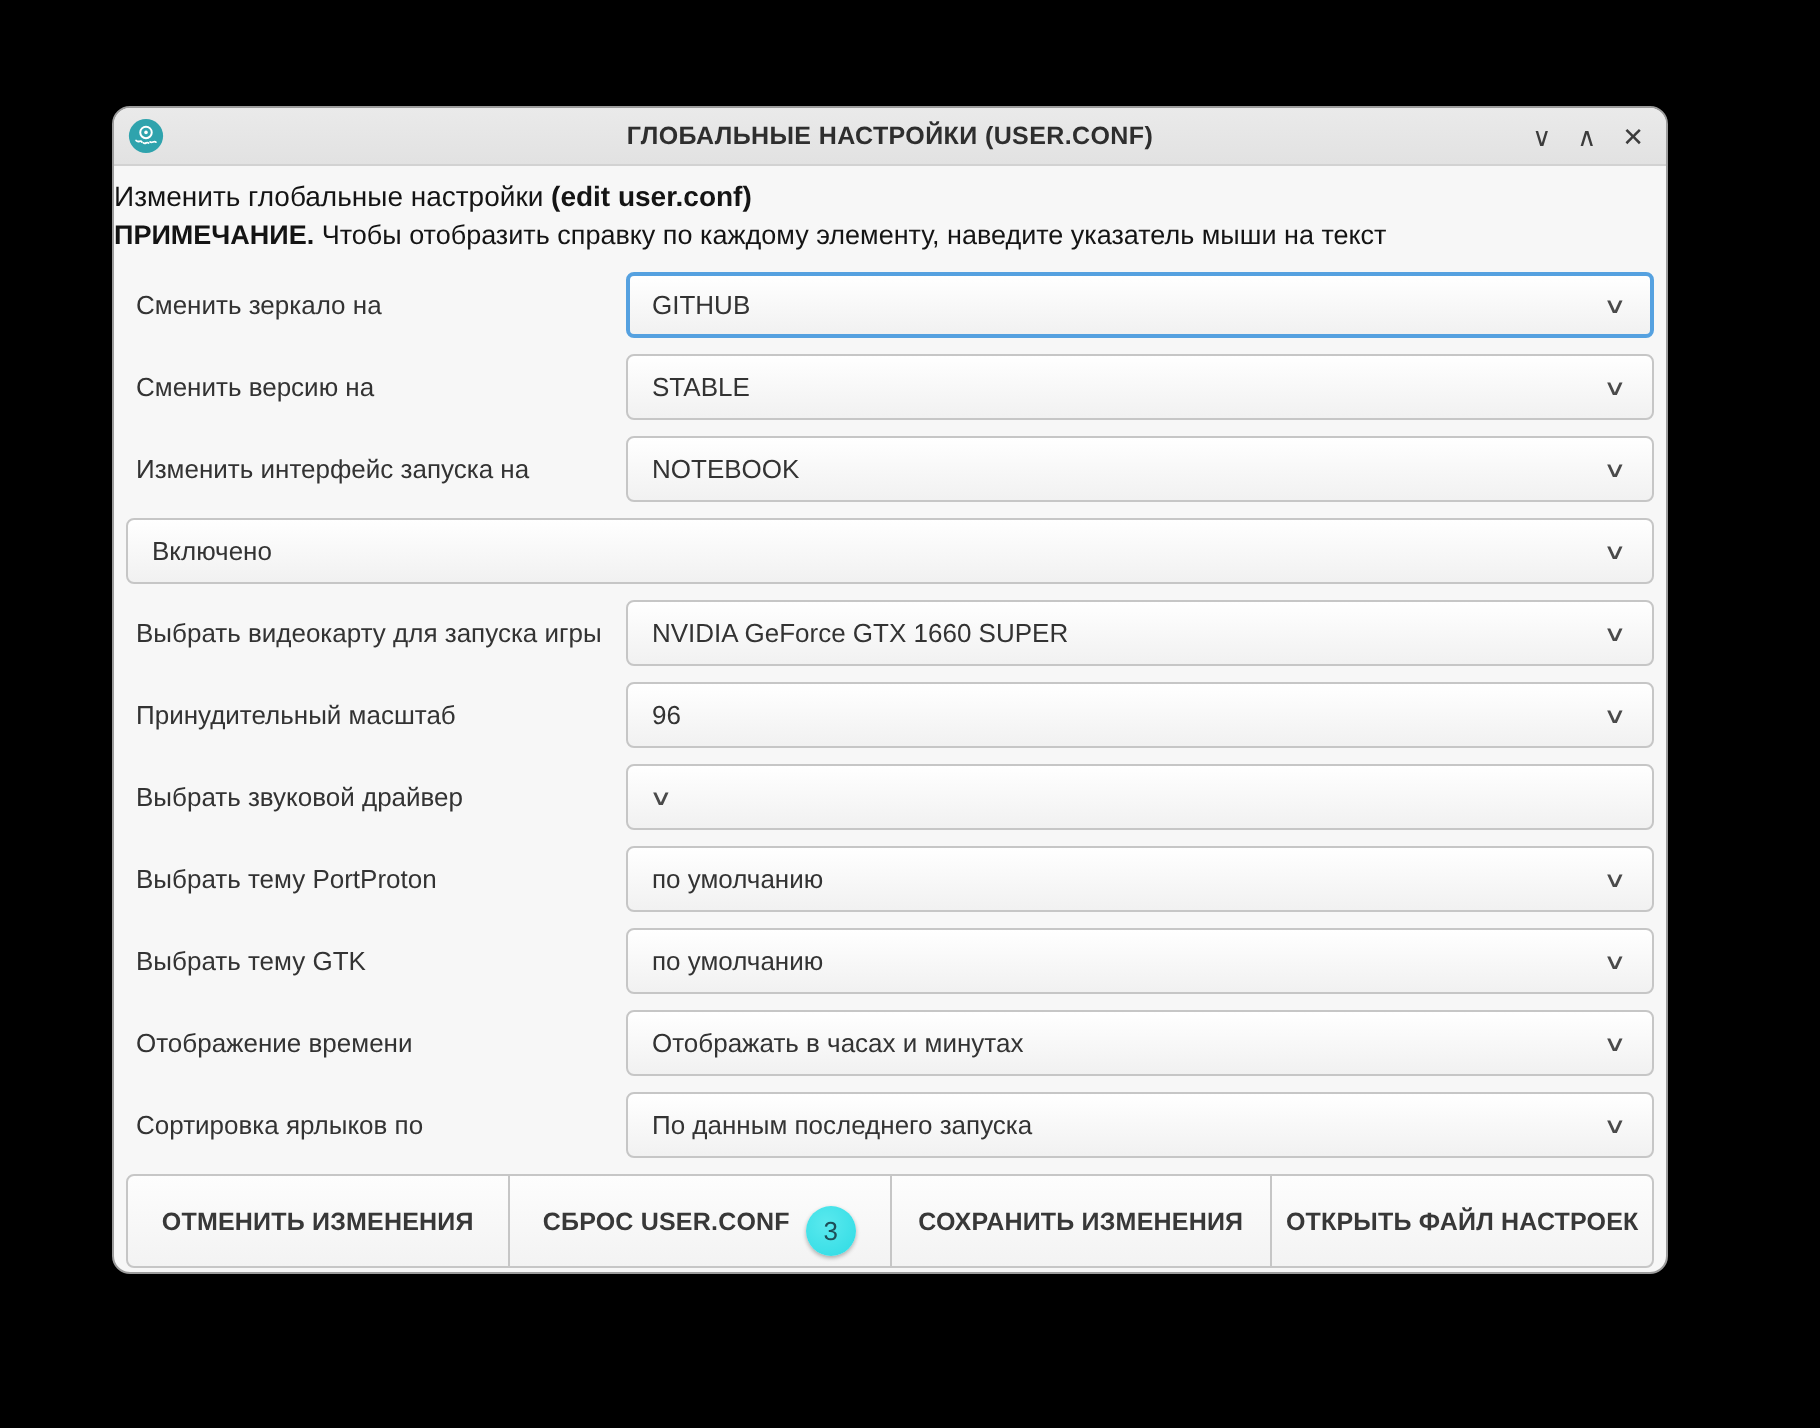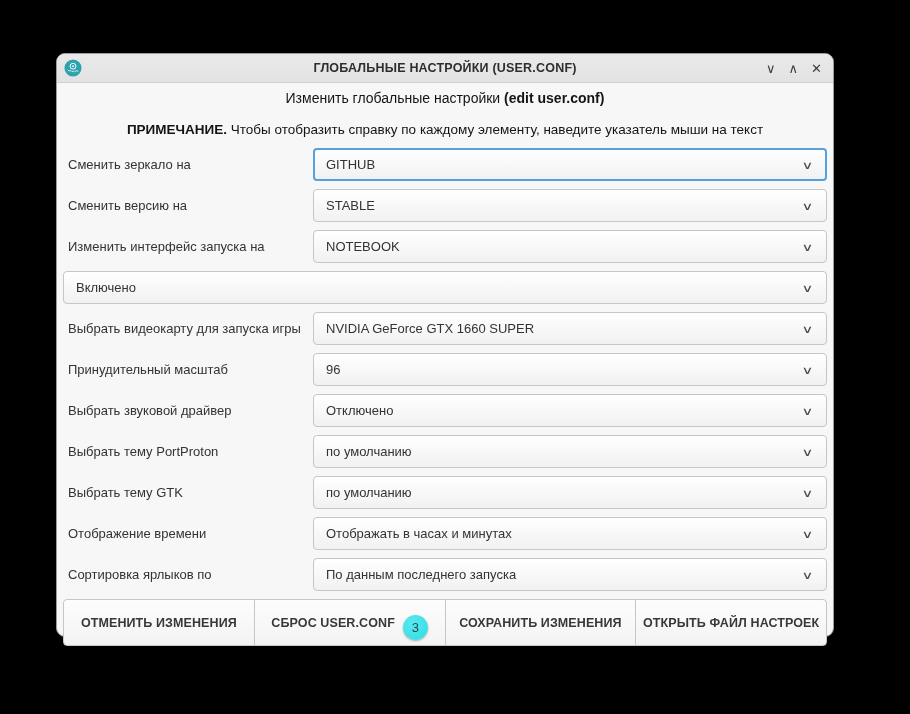--- a/index.html
+++ b/index.html
@@ -35,23 +35,23 @@
     font-size: 12.5px; font-weight: bold; color: #2e2e2e;
     letter-spacing: 0.2px;
   }
   .win-controls {
     position: absolute; right: 11px; top: 0; height: 100%;
     display: flex; align-items: center; gap: 13px;
     color: #3c3c3c; font-size: 13px;
   }
   .win-controls span { cursor: default; line-height: 1; }
   
-  .header { text-align: center; padding-top: 7px; color: #141414; }
+  .header { padding-top: 7px; color: #141414; }
   .header .line1 { font-size: 14px; line-height: 17px; }
-  .header .line2 { font-size: 13.5px; line-height: 17px; margin-top: 14px; }
+  .header .line2 { font-size: 13.5px; line-height: 17px; margin-top: 2px; }
   .bold { font-weight: bold; }
   
   .rows { padding: 10px 6px 0 6px; }
   .row { display: flex; align-items: center; height: 33px; margin-bottom: 8px; }
   .row-label {
     width: 250px; flex-shrink: 0;
     padding-left: 5px;
     font-size: 13px; color: #333333;
     white-space: nowrap;
   }
@@ -166,21 +166,20 @@
       <span class="row-label">Принудительный масштаб</span>
       <div class="select">
         <span class="select-value">96</span>
         <span class="chevron">∨</span>
       </div>
     </div>
 
     <div class="row">
       <span class="row-label">Выбрать звуковой драйвер</span>
       <div class="select">
-        <span class="select-value">Отключено</span>
         <span class="chevron">∨</span>
       </div>
     </div>
 
     <div class="row">
       <span class="row-label">Выбрать тему PortProton</span>
       <div class="select">
         <span class="select-value">по умолчанию</span>
         <span class="chevron">∨</span>
       </div>

